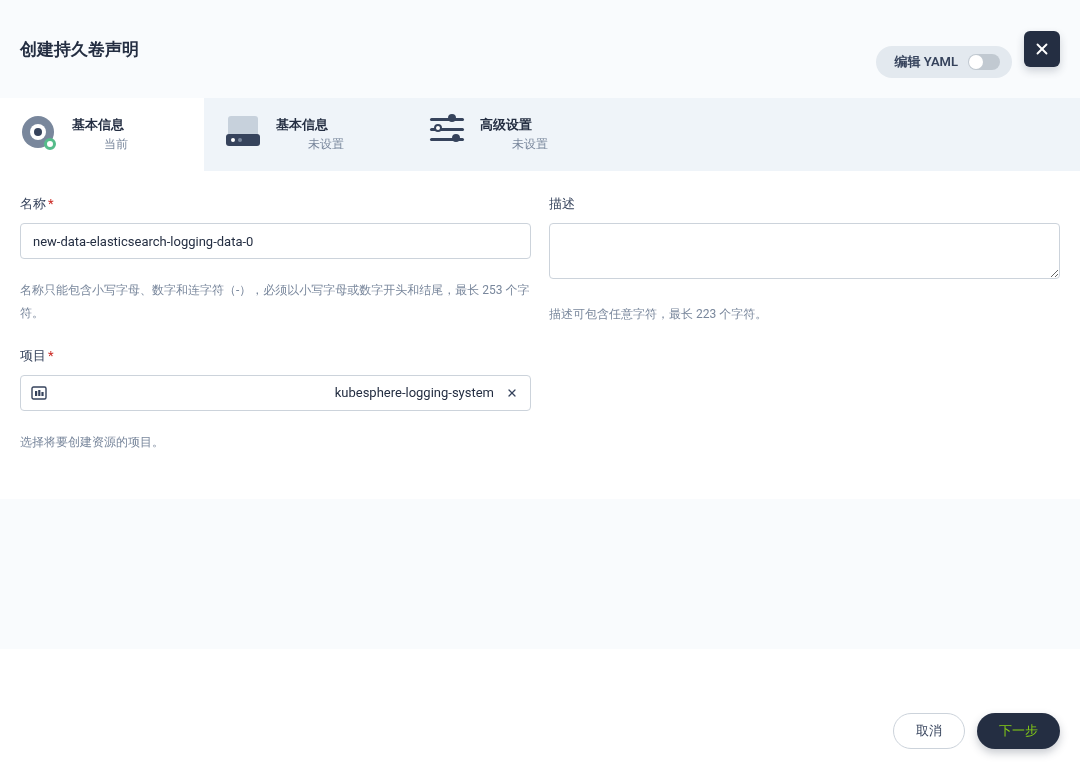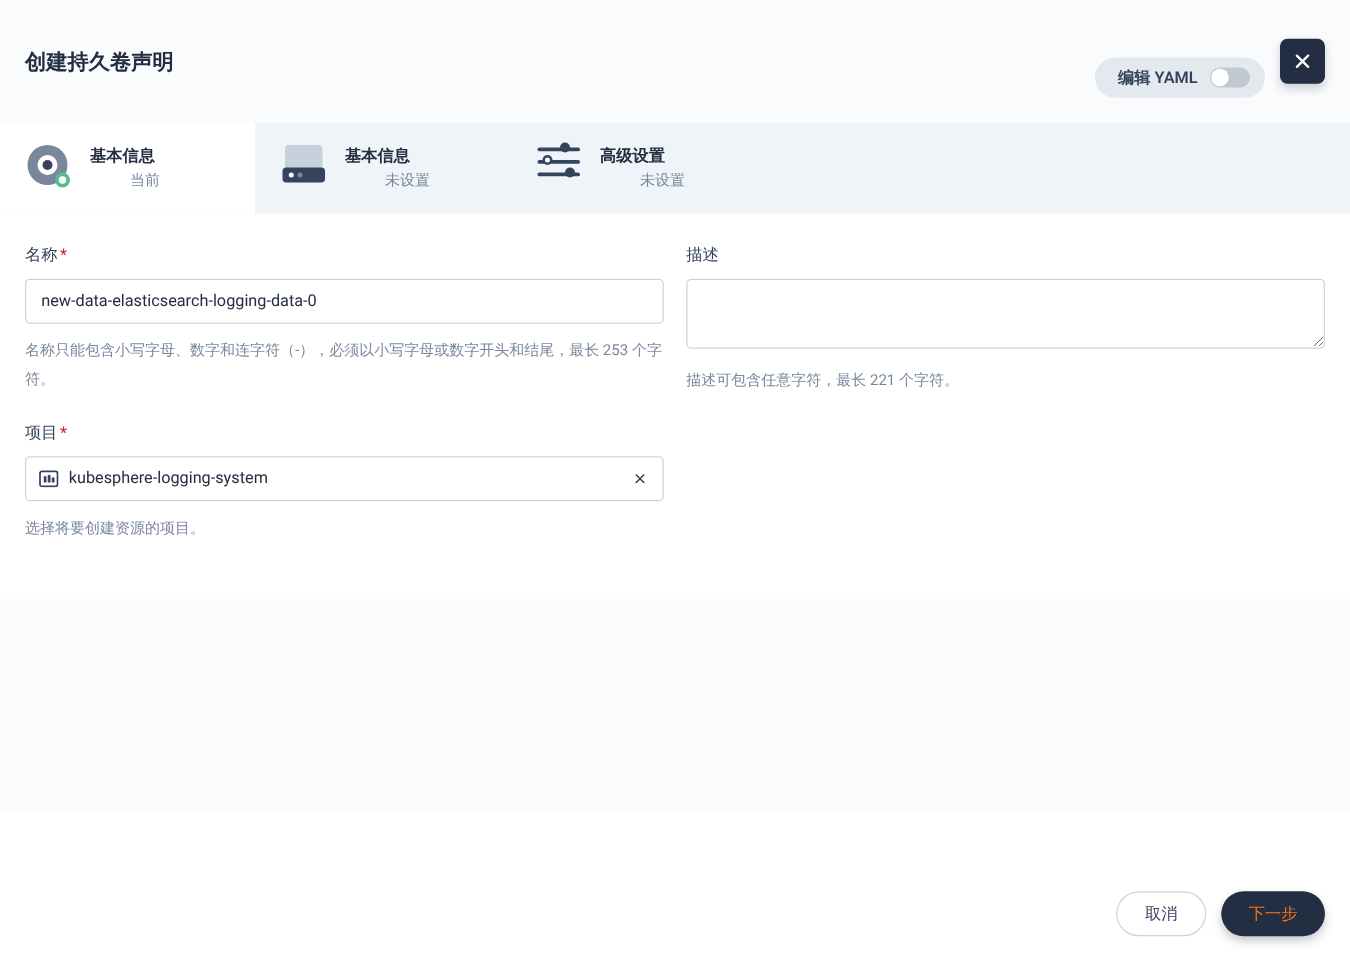--- a/index.html
+++ b/index.html
@@ -47,32 +47,32 @@
 #sl1k.slider-knob, #sl3k.slider-knob { background:#36435c; }
 
 
 .form { display: flex; padding: 24px 20px; gap: 18px; background:#fff; }
 .form-col { flex: 1; display: flex; flex-direction: column; }
 .field { margin-bottom: 22px; }
 .field-label { font-size: 13px; color: #36435c; margin-bottom: 10px; display: block; }
 .req { color: #ca2621; margin-left: 2px; }
 .input { width: 100%; height: 36px; border: 1px solid #ccd3db; border-radius: 4px; padding: 16px 12px; font-size: 13px; color: #242e42; font-family: inherit; background:#fff; }
 .textarea { width: 100%; height: 56px; border: 1px solid #ccd3db; border-radius: 4px; padding: 8px 12px; font-size: 13px; color: #242e42; font-family: inherit; resize: both; background:#fff; }
-.hint { font-size: 12px; color: #79879c; margin-top: 10px; line-height: 1.9; }
+.hint { font-size: 12px; color: #79879c; margin-top: 20px; line-height: 1.9; }
 
-.select { width: 100%; height: 36px; border: 1px solid #ccd3db; border-radius: 4px; padding: 0 36px 0 10px; font-size: 13px; color: #242e42; background:#fff; display:flex; align-items:center; position:relative; gap:8px; cursor:pointer; }
+.select { width: 100%; height: 36px; border: 1px solid #ccd3db; border-radius: 4px; padding: 0 36px 0 10px; font-size: 13px; color: #242e42; background:#fff; display:flex; align-items:center; position:relative; gap:8px; cursor:pointer;justify-content:space-between; }
 .select-icon { width: 16px; height: 14px; flex-shrink:0; display:flex; align-items:center; justify-content:center; }
 .select-clear { position:absolute; right:10px; top:50%; transform:translateY(-50%); width:16px; height:16px; display:flex; align-items:center; justify-content:center; cursor:pointer; }
 .select-clear svg { width:12px; height:12px; }
 
 
 .footer { position: absolute; bottom: 0; left: 0; right: 0; display:flex; justify-content:flex-end; gap:12px; padding: 16px 20px; background:#fff; }
 .btn { height: 36px; padding: 0 22px; border-radius: 18px; font-size: 13px; font-weight: 500; cursor: pointer; border: none; display:flex; align-items:center;margin-top:48px; }
 .btn-secondary { background: #fff; color: #36435c; border:1px solid #ccd3db; }
-.btn-primary { background: #242e42; color: #f97316; box-shadow: 0 4px 8px rgba(36,46,66,0.25); font-family: Liberation Serif, serif; }
+.btn-primary { background: #242e42; color: #84cc16; box-shadow: 0 4px 8px rgba(36,46,66,0.25); font-family: Liberation Serif, serif; }
 
 </style>
 </head>
 <body>
 
 <div class="header">
   <div class="header-title">创建持久卷声明</div>
   <div class="header-right">
     <div class="yaml-toggle">
       <span class="yaml-toggle-label">编辑 YAML</span>
@@ -163,21 +163,21 @@
             </svg>
         </span>
       </div>
       <div class="hint">选择将要创建资源的项目。</div>
     </div>
   </div>
   <div class="form-col">
     <div class="field">
       <label class="field-label">描述</label>
       <textarea class="textarea" style=""></textarea>
-      <div class="hint">描述可包含任意字符，最长 221 个字符。</div>
+      <div class="hint">描述可包含任意字符，最长 223 个字符。</div>
     </div>
   </div>
 </div>
 
 <div class="footer">
   <button class="btn btn-secondary">取消</button>
   <button class="btn btn-primary">下一步</button>
 </div>
 
 </body></html>

